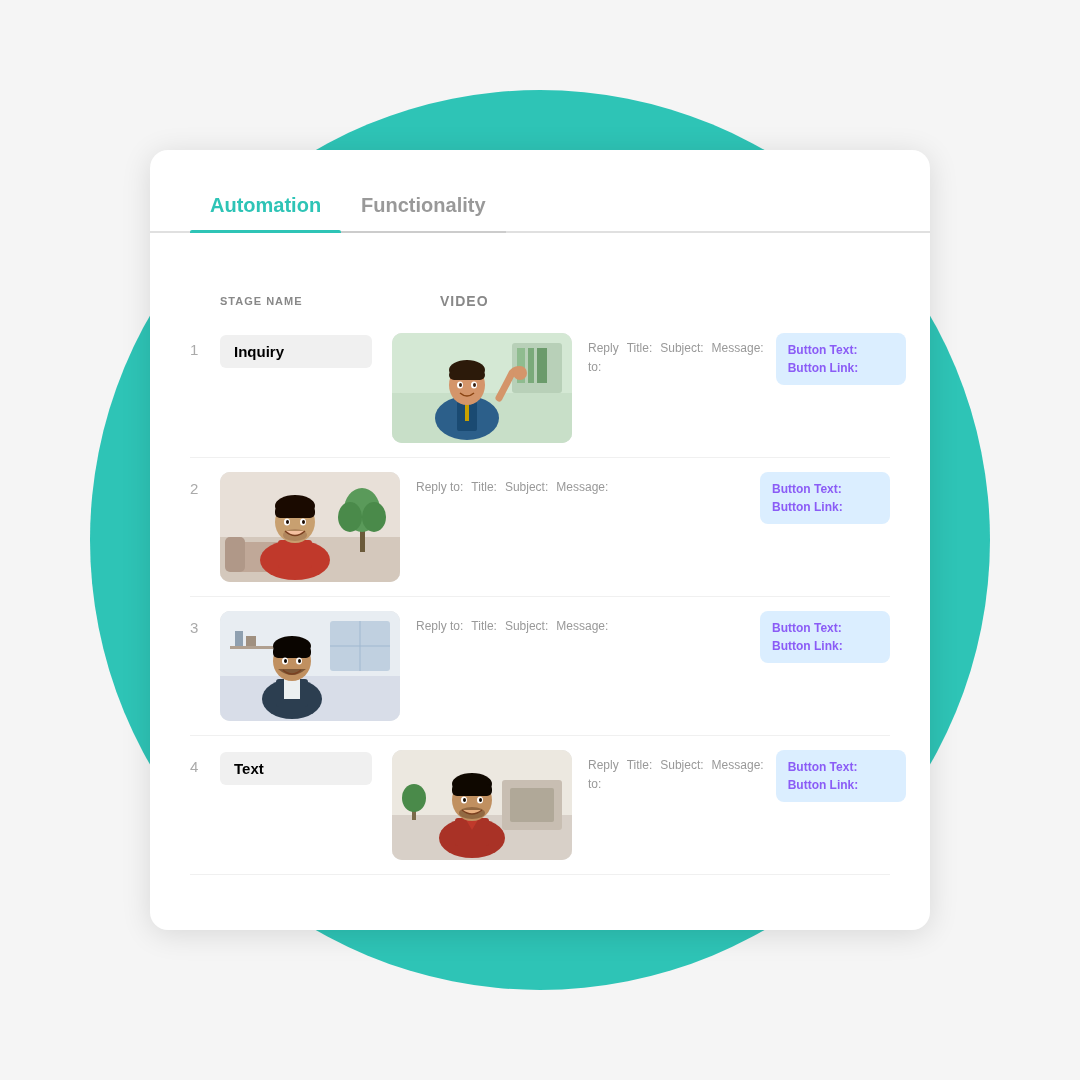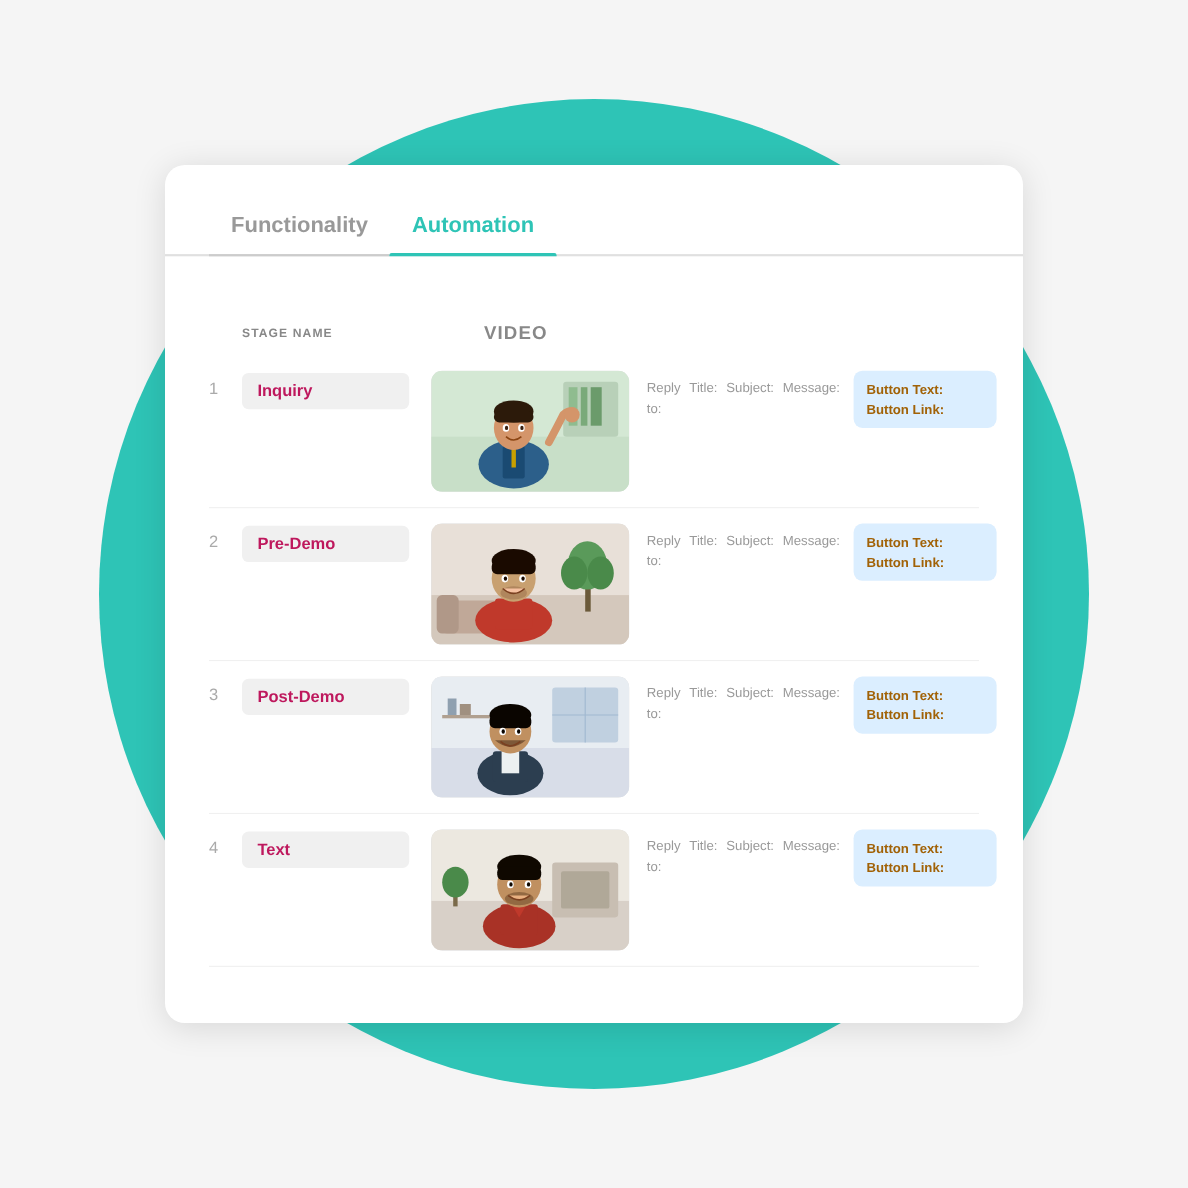--- a/index.html
+++ b/index.html
@@ -102,21 +102,21 @@
       width: 200px;
       font-size: 11px;
       font-weight: 700;
       color: #888;
       letter-spacing: 1px;
       text-transform: uppercase;
     }
 
     .col-video {
       margin-left: 20px;
-      font-size: 17px;
+      font-size: 14px;
       font-weight: 700;
       color: #888;
       letter-spacing: 1px;
       text-transform: uppercase;
     }
 
     .stage-row {
       display: flex;
       align-items: flex-start;
       padding: 14px 0;
@@ -132,21 +132,21 @@
       flex-shrink: 0;
     }
 
     .stage-name-box {
       width: 152px;
       background: #f0f0f0;
       border-radius: 6px;
       padding: 8px 14px;
       font-size: 15px;
       font-weight: 700;
-      color: #be185d;
+      color: #000000;
       flex-shrink: 0;
       margin-right: 20px;
       margin-top: 2px;
     }
 
     .video-thumb {
       width: 180px;
       height: 110px;
       border-radius: 10px;
       overflow: hidden;
@@ -171,45 +171,45 @@
       line-height: 1.6;
     }
 
     .button-box {
       width: 130px;
       background: #dbeeff;
       border-radius: 8px;
       padding: 10px 12px;
       font-size: 12px;
       font-weight: 600;
-      color: #a16207;
+      color: #8b5cf6;
       flex-shrink: 0;
       display: flex;
       flex-direction: column;
       gap: 4px;
     }
 
     
     .person-svg {
       width: 100%;
       height: 100%;
     }
   </style>
 </head>
 <body>
 
 <div class="circle-bg">
   <div class="card">
 
     <div class="tabs-header">
+      <div class="tab active">
+        <span>Automation</span>
+      </div>
       <div class="tab inactive">
         <span>Functionality</span>
-      </div>
-      <div class="tab active">
-        <span>Automation</span>
       </div>
     </div>
 
     <div class="content">
 
       <div class="col-headers">
         <div class="col-stage">STAGE NAME</div>
         <div class="col-video">VIDEO</div>
       </div>
 
@@ -255,21 +255,20 @@
       <span>Subject:</span>
       <span>Message:</span>
     </div>
     <div class="button-box">
       <span>Button Text:</span>
       <span>Button Link:</span>
     </div>
   </div>
           <div class="stage-row">
     <div class="stage-number">2</div>
-    <div class="stage-name-box">Pre-Demo</div>
     <div class="video-thumb">
       <svg viewBox="0 0 180 110" xmlns="http://www.w3.org/2000/svg" class="person-svg">
     <rect width="180" height="110" fill="#e8e0d8"></rect>
     <rect x="0" y="65" width="180" height="45" fill="#d4c8bc"></rect>
 
     <rect x="10" y="70" width="80" height="30" fill="#c0a898" rx="5"></rect>
     <rect x="5" y="65" width="20" height="35" fill="#b09888" rx="5"></rect>
 
     <rect x="140" y="40" width="5" height="40" fill="#6b5a3a"></rect>
     <ellipse cx="142" cy="38" rx="18" ry="22" fill="#5a9a5a"></ellipse>
@@ -300,21 +299,20 @@
       <span>Subject:</span>
       <span>Message:</span>
     </div>
     <div class="button-box">
       <span>Button Text:</span>
       <span>Button Link:</span>
     </div>
   </div>
           <div class="stage-row">
     <div class="stage-number">3</div>
-    <div class="stage-name-box">Post-Demo</div>
     <div class="video-thumb">
       <svg viewBox="0 0 180 110" xmlns="http://www.w3.org/2000/svg" class="person-svg">
     <rect width="180" height="110" fill="#e8edf2"></rect>
     <rect x="0" y="65" width="180" height="45" fill="#d8dde8"></rect>
 
     <rect x="110" y="10" width="60" height="50" fill="#c0d0e0" rx="3"></rect>
     <line x1="140" y1="10" x2="140" y2="60" stroke="#a0b8d0" stroke-width="1"></line>
     <line x1="110" y1="35" x2="170" y2="35" stroke="#a0b8d0" stroke-width="1"></line>
 
     <rect x="10" y="35" width="50" height="3" fill="#b0a090"></rect>

